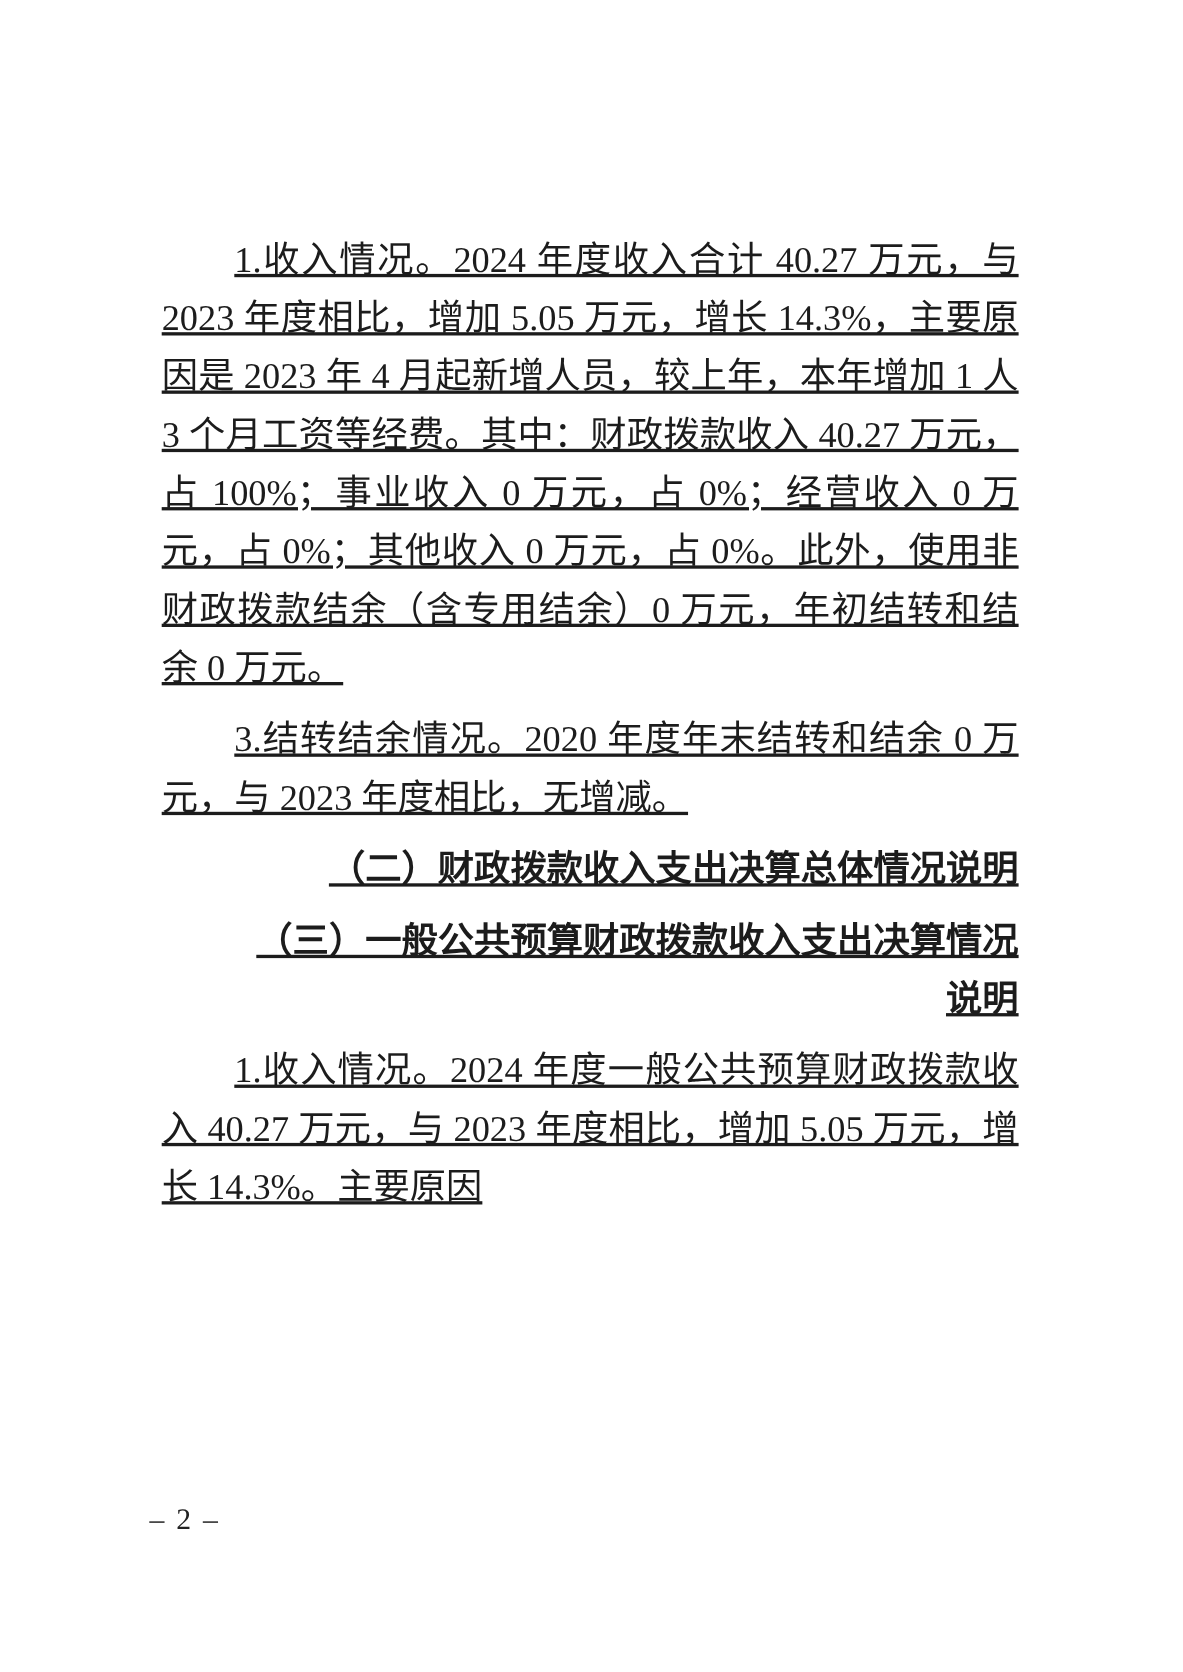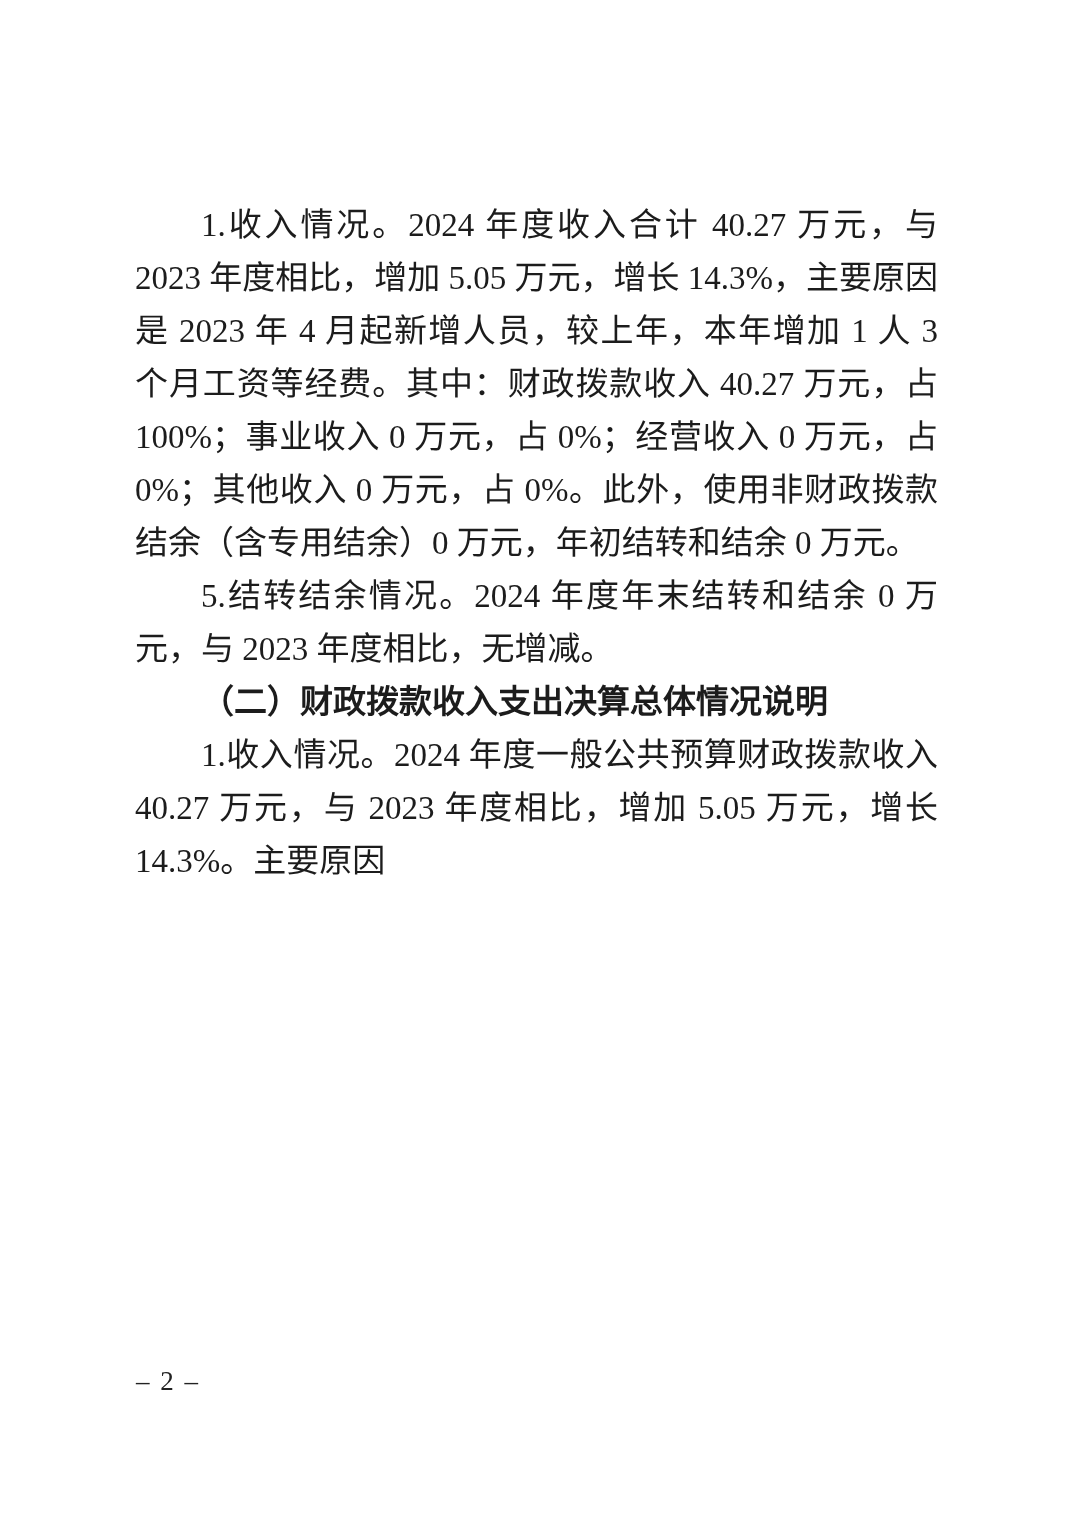--- a/index.html
+++ b/index.html
@@ -20,44 +20,46 @@
     position: absolute;
     left: 135px;
     top: 199px;
     width: 803px;
     font-size: 33px;
     line-height: 53px;
     text-align: justify;
     text-justify: inter-ideograph;
   }
   .content p {
-    margin: 0;
+    margin: 12px;
     padding: 0;
     text-indent: 66px; 
+    text-decoration: underline;
   }
   .content p.heading {
     font-weight: 700;
-    text-align: left;
+    text-align: right;
   }
   .footer {
     position: absolute;
     left: 136px;
     top: 1366px;
     font-size: 27px;
     letter-spacing: 2px;
     color: #222222;
   }
 </style>
 </head>
 <body>
 
 <div class="page">
 
   <div class="content">
     <p class="body">1.收入情况。2024 年度收入合计 40.27 万元，与 2023 年度相比，增加 5.05 万元，增长 14.3%，主要原因是 2023 年 4 月起新增人员，较上年，本年增加 1 人 3 个月工资等经费。其中：财政拨款收入 40.27 万元，占 100%；事业收入 0 万元，占 0%；经营收入 0 万元，占 0%；其他收入 0 万元，占 0%。此外，使用非财政拨款结余（含专用结余）0 万元，年初结转和结余 0 万元。</p>
-    <p class="body">5.结转结余情况。2024 年度年末结转和结余 0 万元，与 2023 年度相比，无增减。</p>
+    <p class="body">3.结转结余情况。2020 年度年末结转和结余 0 万元，与 2023 年度相比，无增减。</p>
     <p class="heading">（二）财政拨款收入支出决算总体情况说明</p>
+    <p class="heading">（三）一般公共预算财政拨款收入支出决算情况说明</p>
     <p class="body">1.收入情况。2024 年度一般公共预算财政拨款收入 40.27 万元，与 2023 年度相比，增加 5.05 万元，增长 14.3%。主要原因</p>
   </div>
 
   <div class="footer">– 2 –</div>
 
 </div>
 
 </body></html>

